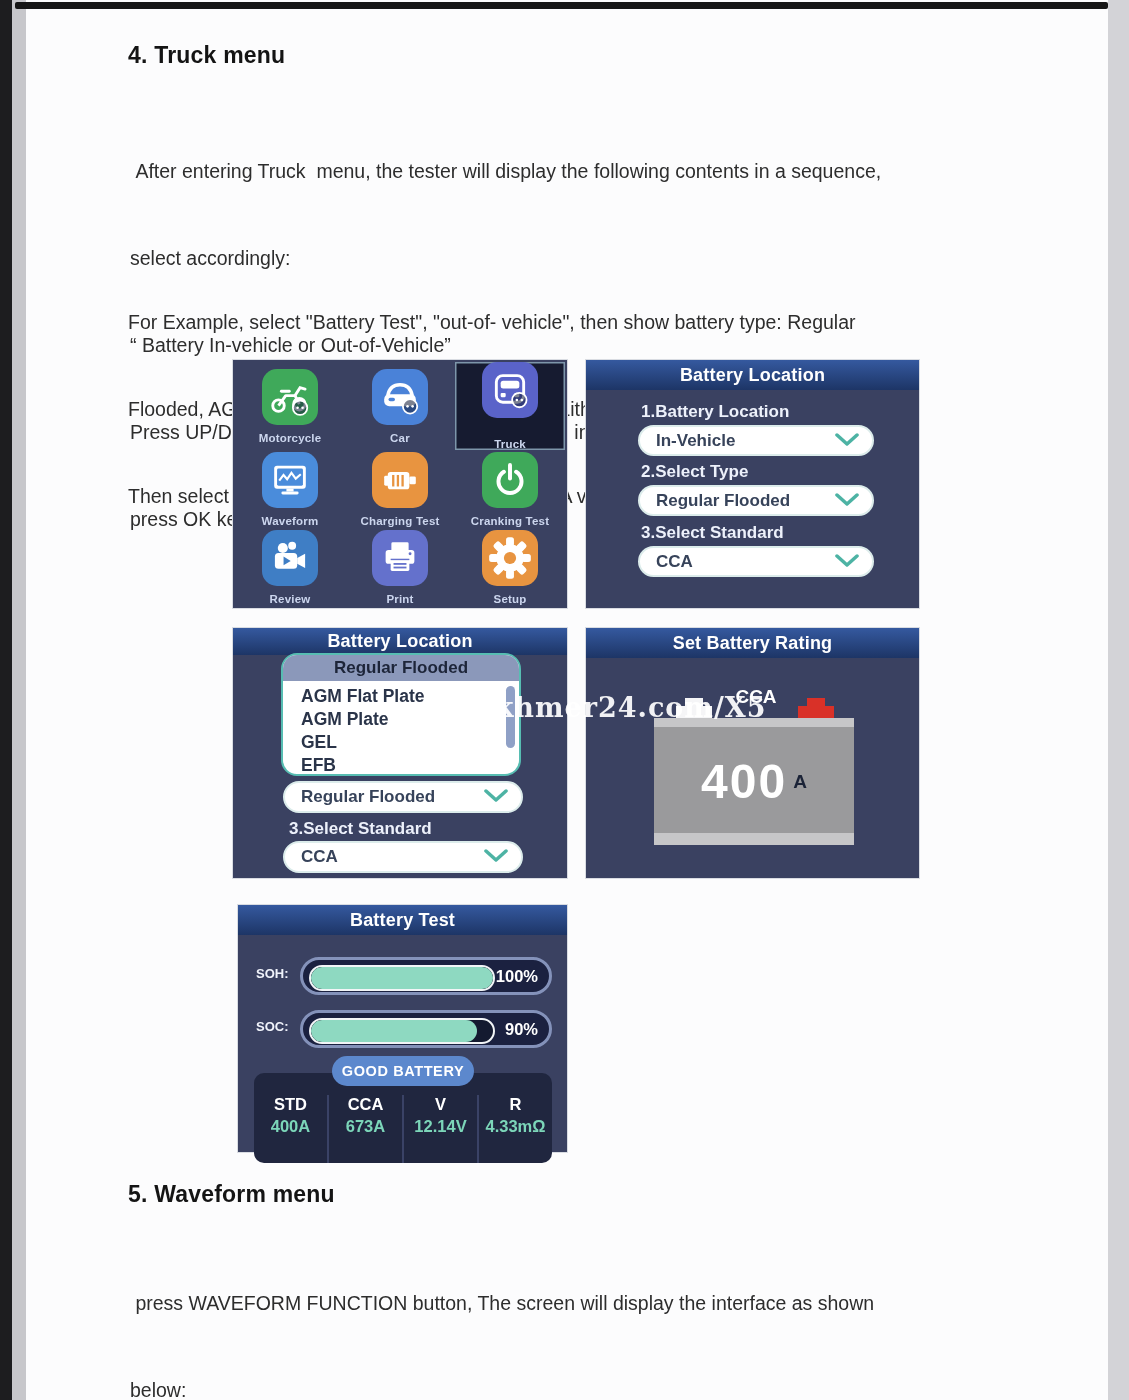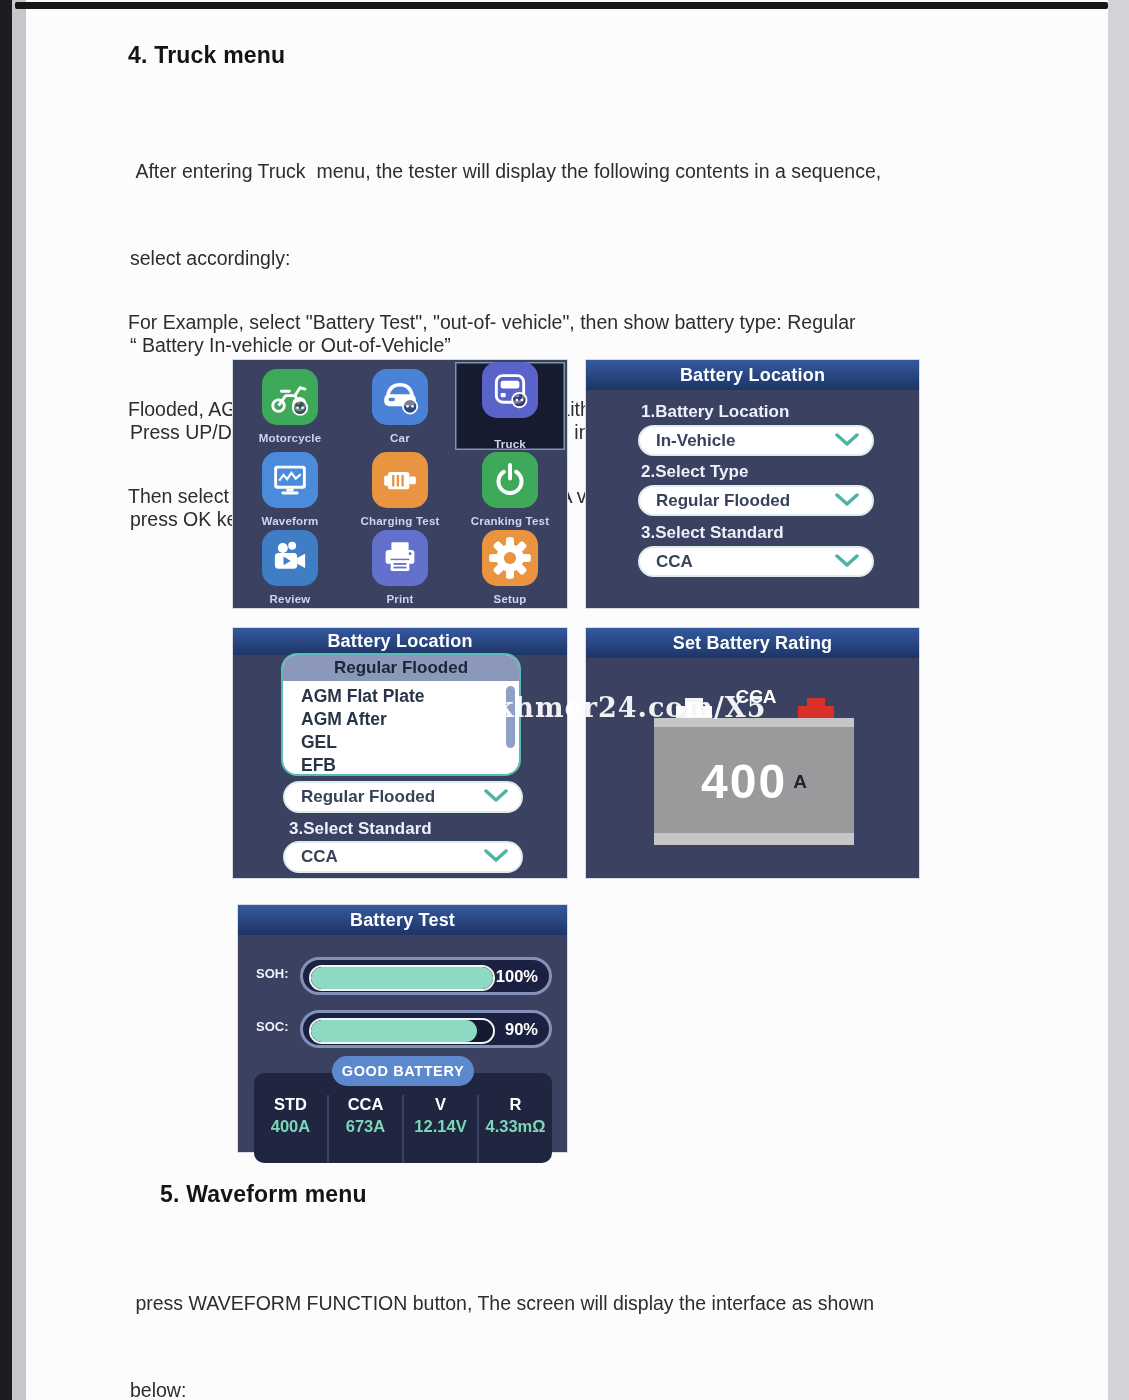--- a/index.html
+++ b/index.html
@@ -278,21 +278,21 @@
   </div>
 </div>
 
 <div class="panel" style="left:219px;top:628px;width:334px;height:250px;">
   <div class="panel-header" style="height:27px;line-height:27px;">Battery Location</div>
 
   <div class="list-box">
     <div class="list-selected">Regular Flooded</div>
     <div class="list-items">
       <div>AGM Flat Plate</div>
-      <div>AGM After</div>
+      <div>AGM Plate</div>
       <div>GEL</div>
       <div>EFB</div>
     </div>
     <div class="scrollbar"></div>
   </div>
 
   <div class="pill" style="left:50px;top:153px;width:240px;height:32px;">
     <span>Regular Flooded</span>
     <span><svg width="24" height="13" viewBox="0 0 24 13">
           <polyline points="2,2 12,11 22,2" fill="none" stroke="#4db3a4" stroke-width="3.5" stroke-linecap="round" stroke-linejoin="round"></polyline>
@@ -363,20 +363,20 @@
     </div>
     <div class="stat">
       <div class="s-label">R</div>
       <div class="s-value">4.33mΩ</div>
     </div>
   </div>
 </div>
 
 <div class="watermark">w khmer24.com/X5</div>
 
-<div class="doc-h1" style="left:128px;top:1181px;margin-left:32px;">5. Waveform menu</div>
+<div class="doc-h1" style="left:128px;top:1181px;">5. Waveform menu</div>
 
 <div class="doc-para" style="left:130px;top:1231px;width:900px;">
   <div> press WAVEFORM FUNCTION button, The screen will display the interface as shown</div>
   <div>below:</div>
   
   
 </div>
 
 </body></html>

